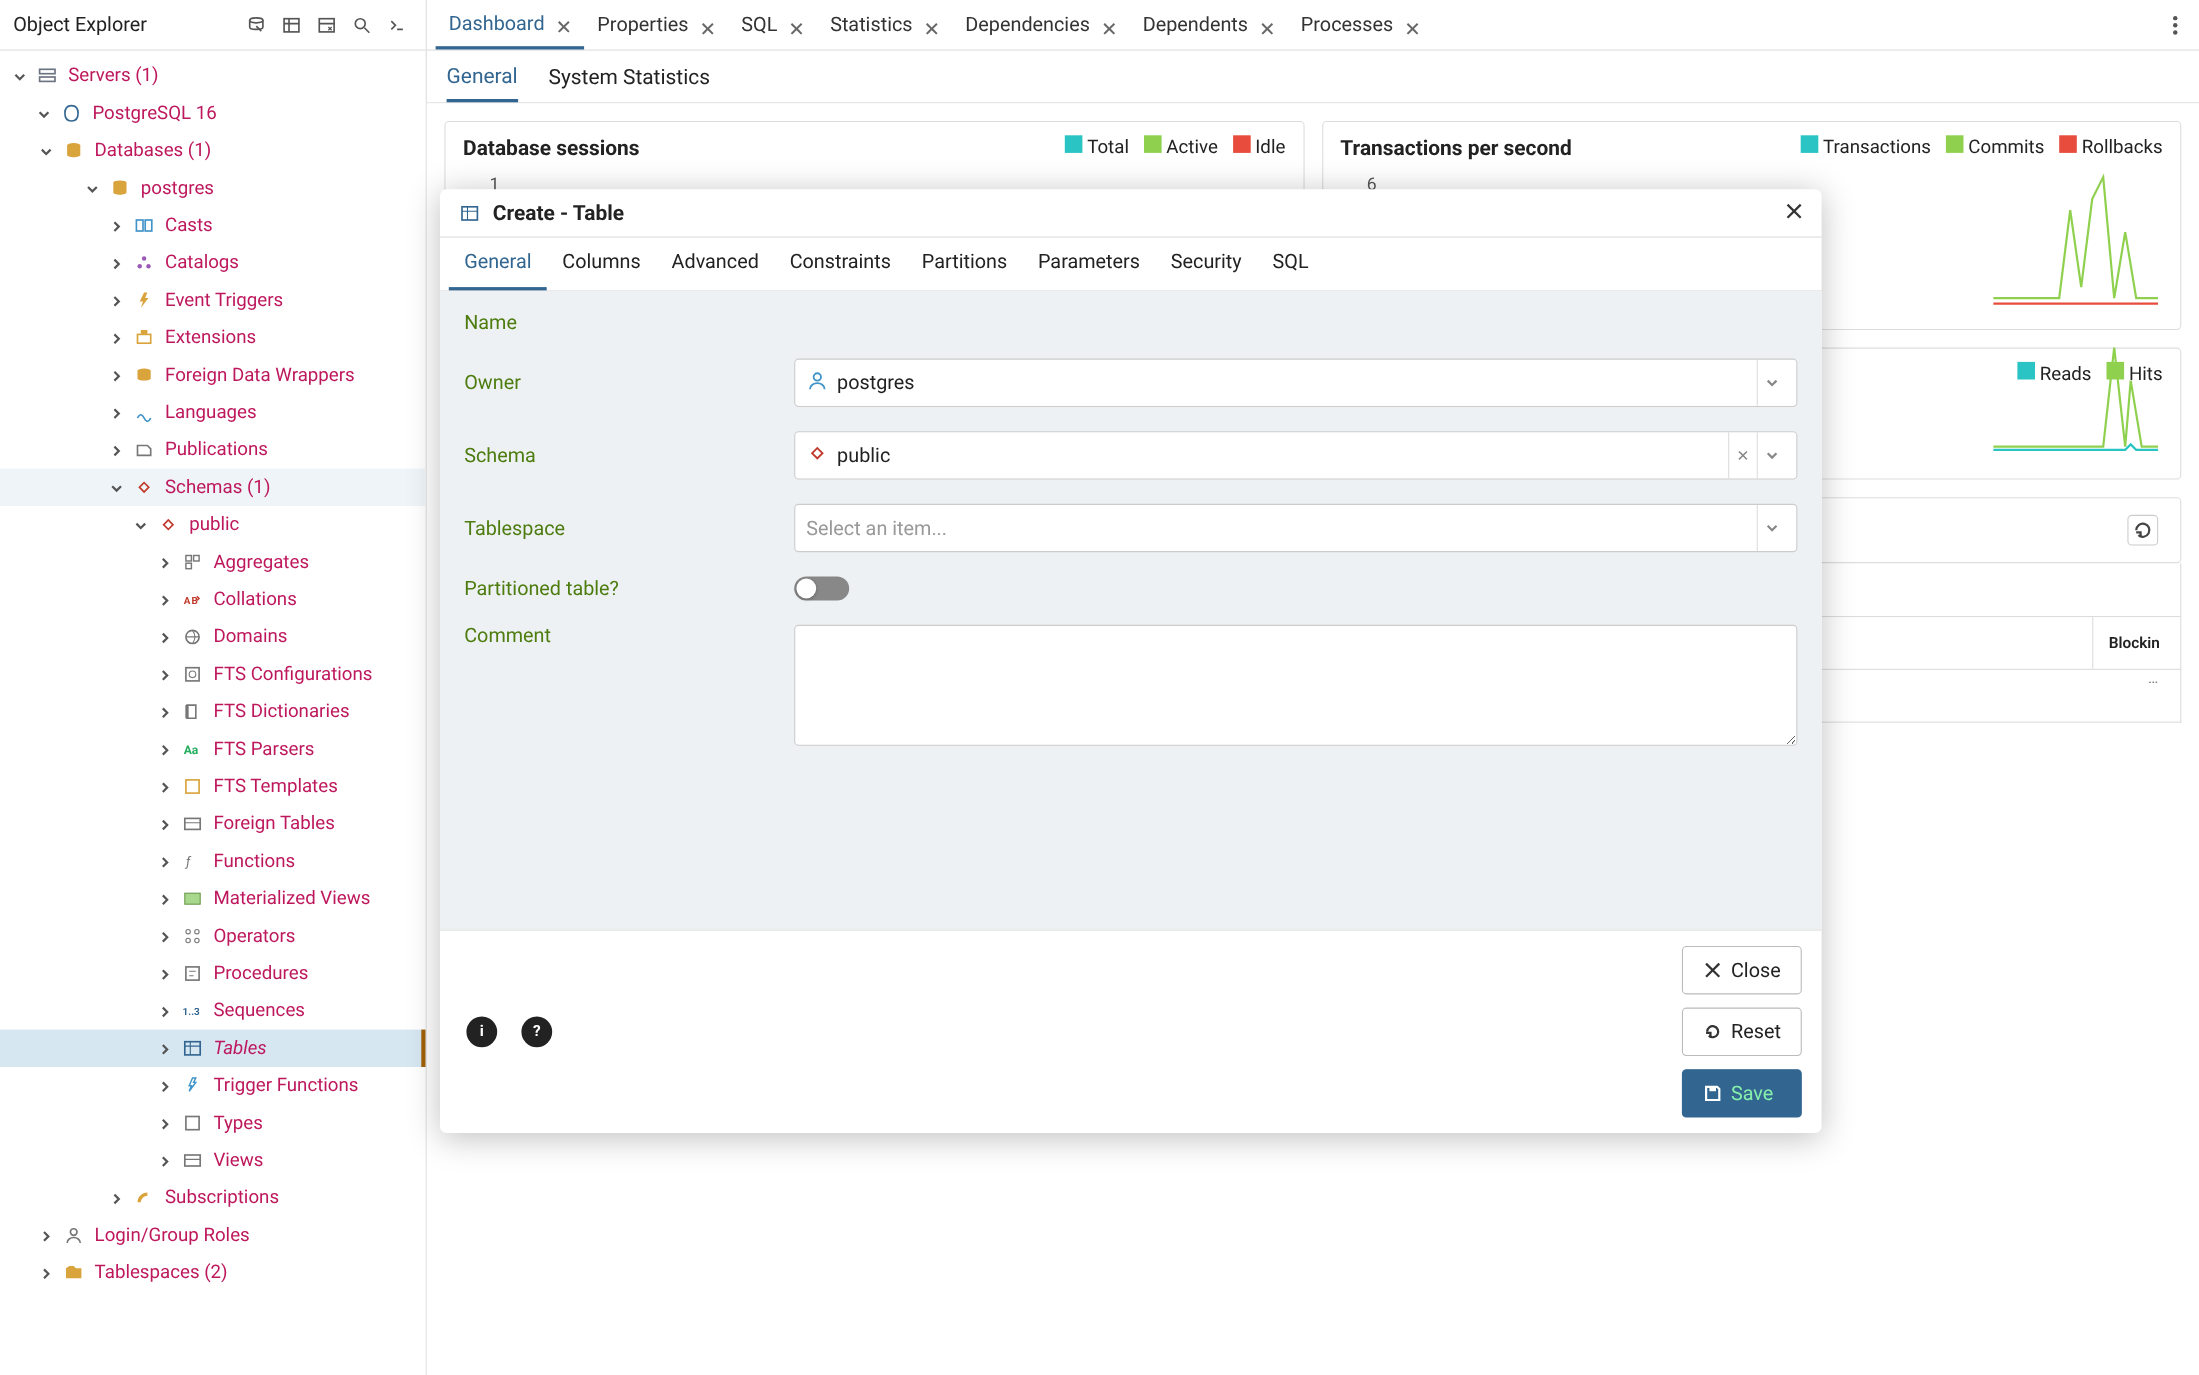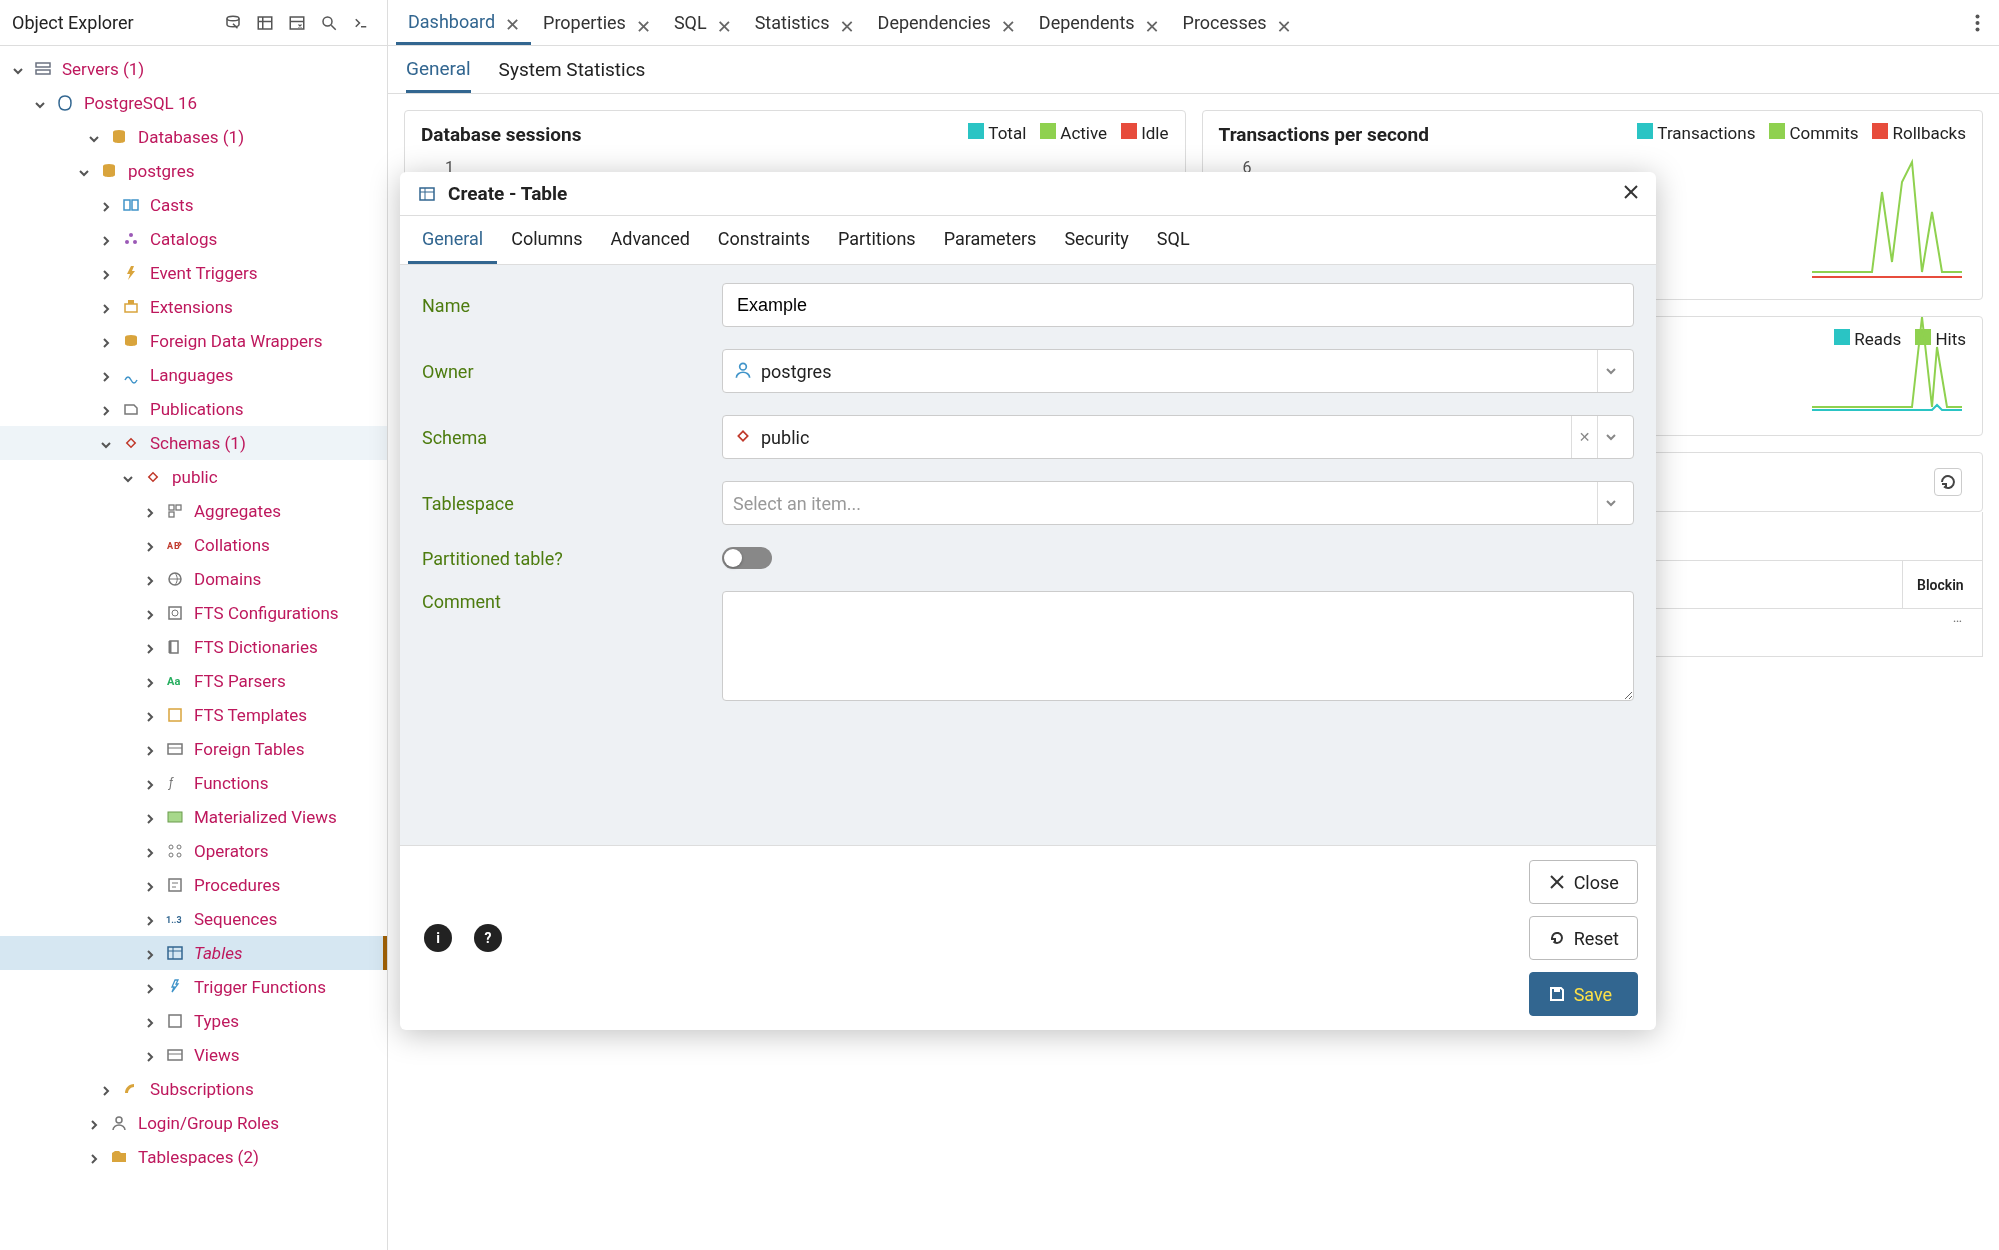--- a/index.html
+++ b/index.html
@@ -38,21 +38,21 @@
 .ticon {
   width: 22px; height: 18px; margin-right: 8px; flex-shrink: 0;
   display: inline-flex; align-items: center; justify-content: center;
 }
 .ticon svg { width: 18px; height: 18px; }
 .tree-label { color: #be185d; }
 
 
 .lvl0 { padding-left: 12px; }
 .lvl1 { padding-left: 34px; }
-.lvl2 { padding-left: 88px; }
+.lvl2 { padding-left: 36px; }
 .lvl3 { padding-left: 78px; }
 .lvl4 { padding-left: 100px; }
 .lvl5 { padding-left: 122px; }
 .lvl6 { padding-left: 144px; }
 
 .main { flex: 1; position: relative; display: flex; flex-direction: column; }
 .tabbar {
   display: flex; align-items: center; height: 46px;
   border-bottom: 1px solid #ddd; padding: 0 8px;
   position: relative;
@@ -190,21 +190,21 @@
   width: 28px; height: 28px; border-radius: 50%;
   background: #222; color: #fff; font-weight: 700;
   display: flex; align-items: center; justify-content: center;
 }
 .footer-right { margin-left: auto; display: flex; gap: 12px; flex-direction: column; }
 .btn {
   height: 44px; padding: 0 18px; border: 1px solid #bbb;
   border-radius: 4px; display: flex; align-items: center;
   gap: 8px; font-size: 18px; cursor: pointer; background: #fff;
 }
-.btn.primary { background: #326690; color: #fde047; border-color: #326690; }
+.btn.primary { background: #326690; color: #86efac; border-color: #326690; }
 .btn svg { width: 18px; height: 18px; }
 
 
 .spark { position: absolute; right: 20px; bottom: 14px; }
 .spark svg { width: 150px; height: 130px; }
 </style>
 </head>
 <body>
 
 <div class="app">
@@ -782,23 +782,20 @@
         <div class="modal-tab">Advanced</div>
         <div class="modal-tab">Constraints</div>
         <div class="modal-tab">Partitions</div>
         <div class="modal-tab">Parameters</div>
         <div class="modal-tab">Security</div>
         <div class="modal-tab">SQL</div>
       </div>
       <div class="modal-body">
         <div class="form-row">
           <div class="form-label">Name</div>
-          <div class="form-field">
-            <input class="inp" value="Example" style="">
-          </div>
         </div>
         <div class="form-row">
           <div class="form-label">Owner</div>
           <div class="form-field">
             <div class="sel">
               <span class="sel-icon"><svg viewBox="0 0 18 18">
                     <circle cx="9" cy="6" r="3" fill="none" stroke="#4094c9" stroke-width="1.5"></circle>
                     <path d="M3 16c0-3 3-5 6-5s6 2 6 5" fill="none" stroke="#4094c9" stroke-width="1.5"></path>
                   </svg></span>
               <span class="sel-text">postgres</span>

